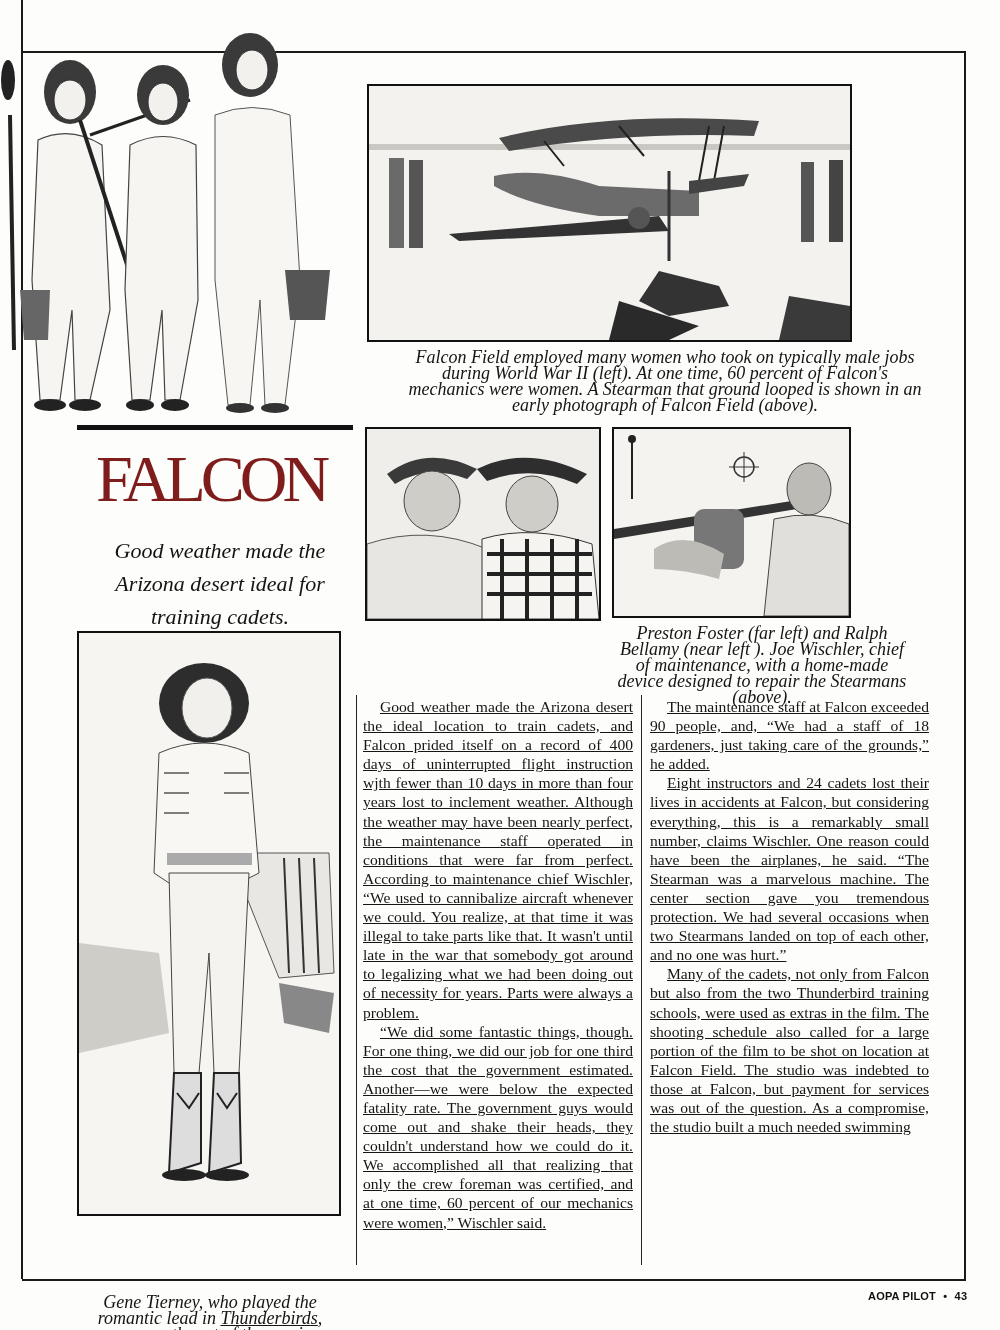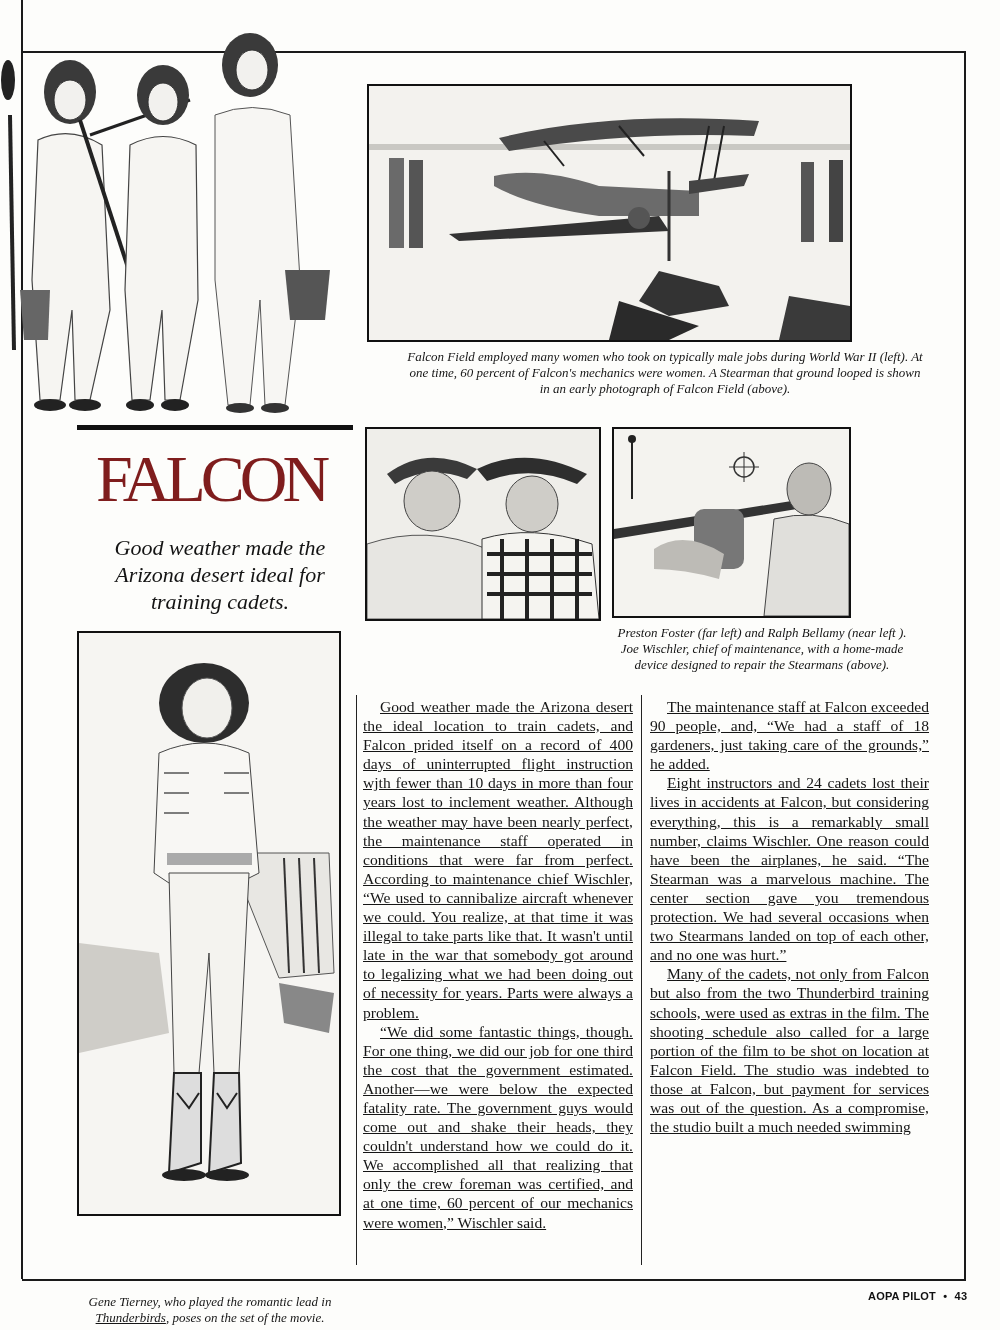--- a/index.html
+++ b/index.html
@@ -4,24 +4,24 @@
 <style>
   html, body { margin:0; padding:0; }
   body { width:1000px; height:1330px; background:#fdfdfb; position:relative; overflow:hidden;
          font-family:"DejaVu Serif","Liberation Serif",serif; color:#141414; }
   .abs { position:absolute; }
   .frame-top { left:22px; top:51px; width:943px; height:0; border-top:2px solid #1a1a1a; }
   .frame-left { left:21px; top:0; width:0; height:1279px; border-left:2px solid #1a1a1a; }
   .frame-right { left:964px; top:51px; width:0; height:1229px; border-left:2px solid #1a1a1a; }
   .frame-bottom { left:22px; top:1279px; width:944px; height:0; border-top:2px solid #1a1a1a; }
   .photo { border:2px solid #111; background:#f4f3f0; overflow:hidden; box-sizing:border-box; }
-  .caption { font-family:"Liberation Serif","DejaVu Serif",serif; font-style:italic; font-size:13px; line-height:16px; text-align:center; color:#151515; }
+  .caption { font-family:"Liberation Serif","DejaVu Serif",serif; font-style:italic; font-size:18px; line-height:16px; text-align:center; color:#151515; }
   .rule-thick { left:77px; top:425px; width:276px; height:5px; background:#111; }
   .title { left:96px; top:446px; width:240px; font-family:"Liberation Serif","DejaVu Serif",serif; font-size:66px; letter-spacing:-5px; line-height:66px; color:#7f1d1d; font-weight:normal; }
-  .subhead { left:90px; top:534px; width:260px; font-family:"Liberation Serif","DejaVu Serif",serif; font-style:italic; font-size:22px; line-height:27px; text-align:center; }
+  .subhead { left:90px; top:534px; width:260px; font-family:"Liberation Serif","DejaVu Serif",serif; font-style:italic; font-size:22px; line-height:33px; text-align:center; }
   .col { font-family:"Liberation Serif","DejaVu Serif",serif; font-size:15.6px; line-height:19.1px; text-align:justify; color:#151515;text-decoration:underline; }
   .col p { margin:0; text-indent:17px; }
   .col-rule { left:356px; top:695px; width:0; height:570px; border-left:1.5px solid #222; }
   .col-rule2 { left:641px; top:695px; width:0; height:570px; border-left:1.5px solid #222; }
   .footer { left:868px; top:1290px; font-family:Liberation Sans, sans-serif; font-weight:bold; font-size:11px; letter-spacing:0.2px; color:#111; }
   svg { display:block; }
 </style>
 </head>
 <body>
 

